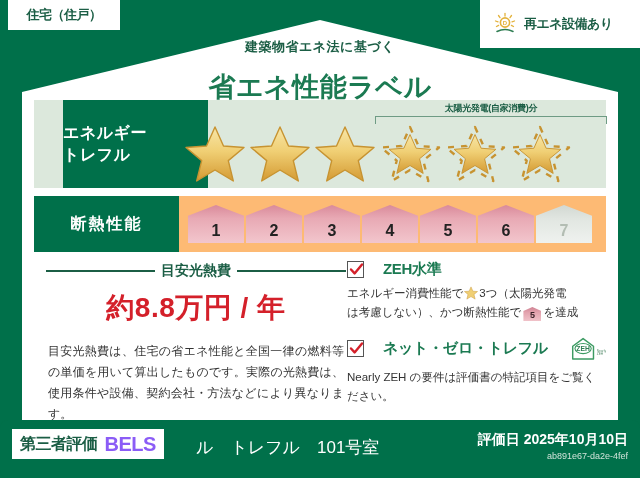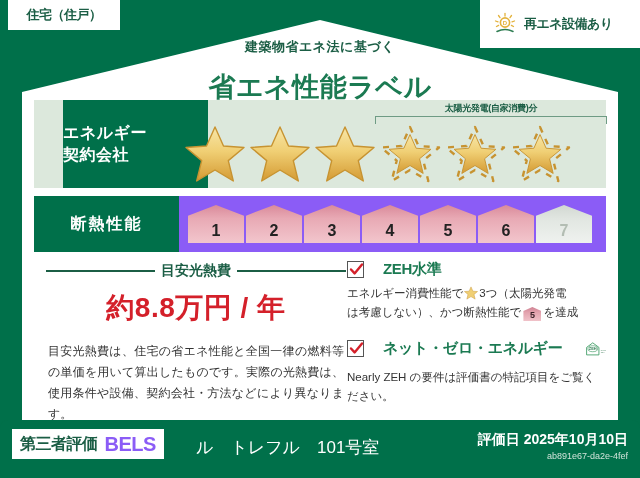--- a/index.html
+++ b/index.html
@@ -173,21 +173,21 @@
     border: 1px solid #6e9b84;
     border-bottom: none;
   }
 
   
   #insul-row {
     position: absolute;
     left: 0; top: 96px;
     width: 572px;
     height: 56px;
-    background: #8b5cf6;
+    background: #fdba74;
   }
   #insul-label {
     position: absolute;
     left: 0; top: 0;
     width: 145px;
     height: 56px;
     background: #00704a;
     display: flex;
     align-items: center;
     justify-content: center;
@@ -420,21 +420,21 @@
   <div id="title-block">
     <div id="title-sub">建築物省エネ法に基づく</div>
     <div id="title-main">省エネ性能ラベル</div>
   </div>
 
   <div id="content-panel">
 
     <div id="energy-row">
       <div id="energy-label">
         <span>エネルギー</span>
-        <span>契約会社</span>
+        <span>トレフル</span>
       </div>
 
       <div id="stars-area">
 
         <svg class="star" viewBox="0 0 62 60">
           <defs>
               <linearGradient id="gsA" x1="0" y1="0" x2="0" y2="1">
             <stop offset="0%" stop-color="#f7e6a8"></stop>
                 <stop offset="45%" stop-color="#f0cf74"></stop>
                 <stop offset="100%" stop-color="#d49a33"></stop>
@@ -516,21 +516,21 @@
           </div>
         </div>
 
         <div class="zeh-item">
           <div class="zeh-head">
             <span class="chk">
               <svg width="15" height="15" viewBox="0 0 15 15">
                 <path d="M2 7.5 L5.6 11.4 L13 2.4" fill="none" stroke="#d4202a" stroke-width="2.4" stroke-linecap="round" stroke-linejoin="round"></path>
               </svg>
             </span>
-            <span class="zeh-title">ネット・ゼロ・エネルギー</span>
+            <span class="zeh-title">ネット・ゼロ・トレフル</span>
             <svg class="zeh-logo" width="40" height="28" viewBox="0 0 40 28">
               <path d="M3 11 L14.5 2.5 L26 11 L26 25 L3 25 Z" fill="#ffffff" stroke="#3d9b63" stroke-width="1.6" stroke-linejoin="round"></path>
               <ellipse cx="14.5" cy="13.5" rx="9" ry="5.6" fill="none" stroke="#3d9b63" stroke-width="1.2"></ellipse>
               <text x="14.5" y="16" font-size="7.5" font-weight="bold" fill="#2f7d52" text-anchor="middle" font-family="Liberation Sans, sans-serif">ZEH</text>
               <text x="29.5" y="17" font-size="3.6" fill="#5a8f70" font-family="Liberation Sans, sans-serif">Nearly</text>
               <text x="29.5" y="21" font-size="3.6" fill="#5a8f70" font-family="Liberation Sans, sans-serif">ZEH</text>
             </svg>
           </div>
           <div class="zeh-body">Nearly ZEH の要件は評価書の特記項目をご覧ください。</div>
         </div>

